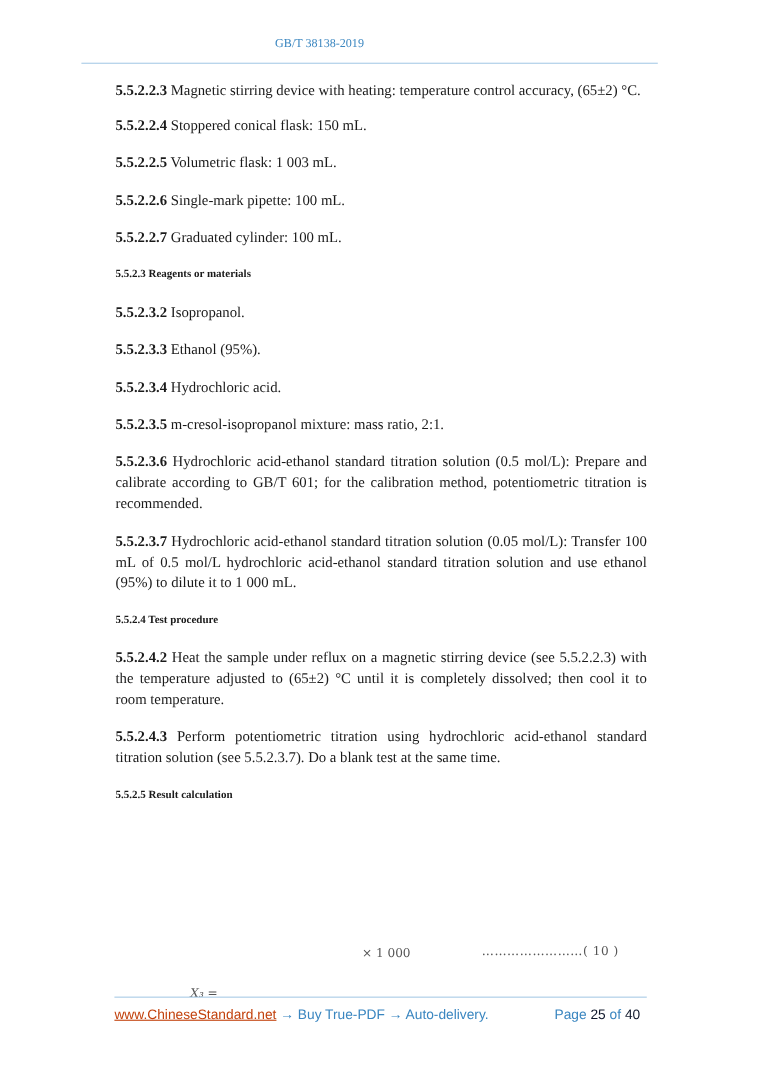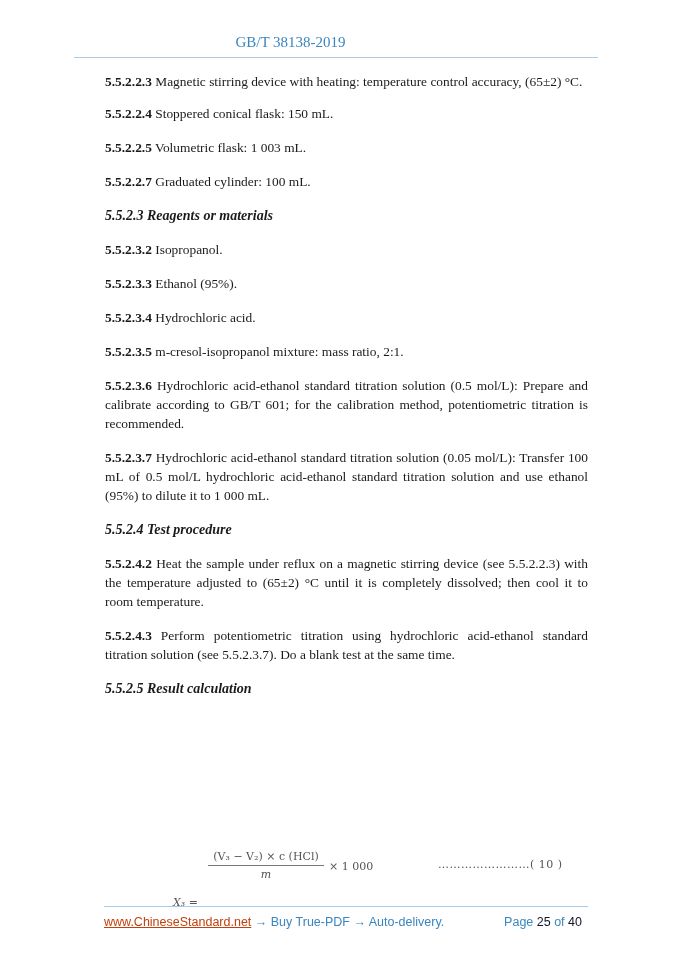--- a/index.html
+++ b/index.html
@@ -1,22 +1,22 @@
 <!DOCTYPE html>
 <html><head>
 <meta charset="utf-8">
 <style>
   html, body { margin: 0; padding: 0; background: #ffffff; }
   body { width: 693px; height: 980px; position: relative; overflow: hidden; font-family: "Liberation Serif", serif; color: #1a1a1a; }
-  .header-title { position: absolute; top: 34px; left: 0; width: 581px; text-align: center; font-size: 15px; color: #3a86c0; }
+  .header-title { position: absolute; top: 34px; left: 0; width: 581px; text-align: center; font-size: 11px; color: #3a86c0; }
   .header-rule { position: absolute; top: 57px; left: 74px; width: 524px; height: 1px; background: #a9cbe6; }
   .content { position: absolute; top: 72px; left: 105px; width: 483px; }
   .para { font-size: 13.4px; line-height: 19px; text-align: justify; margin: 0 0 15px 0; }
   .para .num { font-weight: bold; }
-  .heading { font-size: 14px; line-height: 19px; font-weight: bold; margin: 0 0 15px 0; font-style: italic; }
+  .heading { font-size: 10px; line-height: 19px; font-weight: bold; margin: 0 0 15px 0; }
   .formula { position: absolute; top: 848px; left: 105px; width: 483px; height: 40px; font-family: "DejaVu Serif", serif; color: #555; font-size: 11px; }
   .formula .lhs { position: absolute; left: 68px; top: 12px; font-style: italic; margin-top: 36px; }
   .formula .frac { position: absolute; left: 103px; top: 2px; text-align: center; width: 116px; }
   .formula .frac .top { border-bottom: 1px solid #777; padding-bottom: 2px; display: block; }
   .formula .frac .bot { display: block; font-style: italic; padding-top: 2px; }
   .formula .mult { position: absolute; left: 224px; top: 12px; }
   .formula .eqnum { position: absolute; left: 333px; top: 10px; letter-spacing: 0.5px; }
   .footer-rule { position: absolute; top: 906px; left: 104px; width: 484px; height: 1px; background: #a9cbe6; }
   .footer { position: absolute; top: 915px; left: 104px; width: 484px; font-family: "Liberation Sans", sans-serif; font-size: 12.5px; color: #3a86c0; }
   .footer a { color: #c2410c; text-decoration: underline; }
@@ -26,40 +26,37 @@
 </head>
 <body>
 
 <div class="header-title">GB/T 38138-2019</div>
 <div class="header-rule"></div>
 
 <div class="content">
   <p class="para" style="margin-bottom:13px"><span class="num">5.5.2.2.3</span> <span>Magnetic stirring device with heating: temperature control accuracy, (65±2) °C.</span></p>
   <p class="para"><span class="num">5.5.2.2.4</span> <span>Stoppered conical flask: 150 mL.</span></p>
   <p class="para"><span class="num">5.5.2.2.5</span> <span>Volumetric flask: 1 003 mL.</span></p>
+  <p class="para"><span class="num">5.5.2.2.6</span> <span>Single-mark pipette: 100 mL.</span></p>
   <p class="para"><span class="num">5.5.2.2.7</span> <span>Graduated cylinder: 100 mL.</span></p>
   <p class="heading">5.5.2.3 Reagents or materials</p>
   <p class="para"><span class="num">5.5.2.3.2</span> <span>Isopropanol.</span></p>
   <p class="para"><span class="num">5.5.2.3.3</span> <span>Ethanol (95%).</span></p>
   <p class="para"><span class="num">5.5.2.3.4</span> <span>Hydrochloric acid.</span></p>
   <p class="para"><span class="num">5.5.2.3.5</span> <span>m-cresol-isopropanol mixture: mass ratio, 2:1.</span></p>
   <p class="para"><span class="num">5.5.2.3.6</span> <span>Hydrochloric acid-ethanol standard titration solution (0.5 mol/L): Prepare and calibrate according to GB/T 601; for the calibration method, potentiometric titration is recommended.</span></p>
   <p class="para"><span class="num">5.5.2.3.7</span> <span>Hydrochloric acid-ethanol standard titration solution (0.05 mol/L): Transfer 100 mL of 0.5 mol/L hydrochloric acid-ethanol standard titration solution and use ethanol (95%) to dilute it to 1 000 mL.</span></p>
   <p class="heading">5.5.2.4 Test procedure</p>
   <p class="para"><span class="num">5.5.2.4.2</span> <span>Heat the sample under reflux on a magnetic stirring device (see 5.5.2.2.3) with the temperature adjusted to (65±2) °C until it is completely dissolved; then cool it to room temperature.</span></p>
   <p class="para"><span class="num">5.5.2.4.3</span> <span>Perform potentiometric titration using hydrochloric acid-ethanol standard titration solution (see 5.5.2.3.7). Do a blank test at the same time.</span></p>
   <p class="heading">5.5.2.5 Result calculation</p>
 </div>
 
 <div class="formula">
   <span class="lhs">X₃ =</span>
-  <span class="frac">
-    <span class="top">(V₃ − V₂) × c (HCl)</span>
-    <span class="bot">m</span>
-  </span>
   <span class="mult">× 1 000</span>
   <span class="eqnum">……………………( 10 )</span>
 </div>
 
 <div class="footer-rule"></div>
 <div class="footer">
   <a>www.ChineseStandard.net</a><span> → Buy True-PDF → Auto-delivery.</span>
   <span class="page">
     <span>Page</span>
     <b>25</b>

